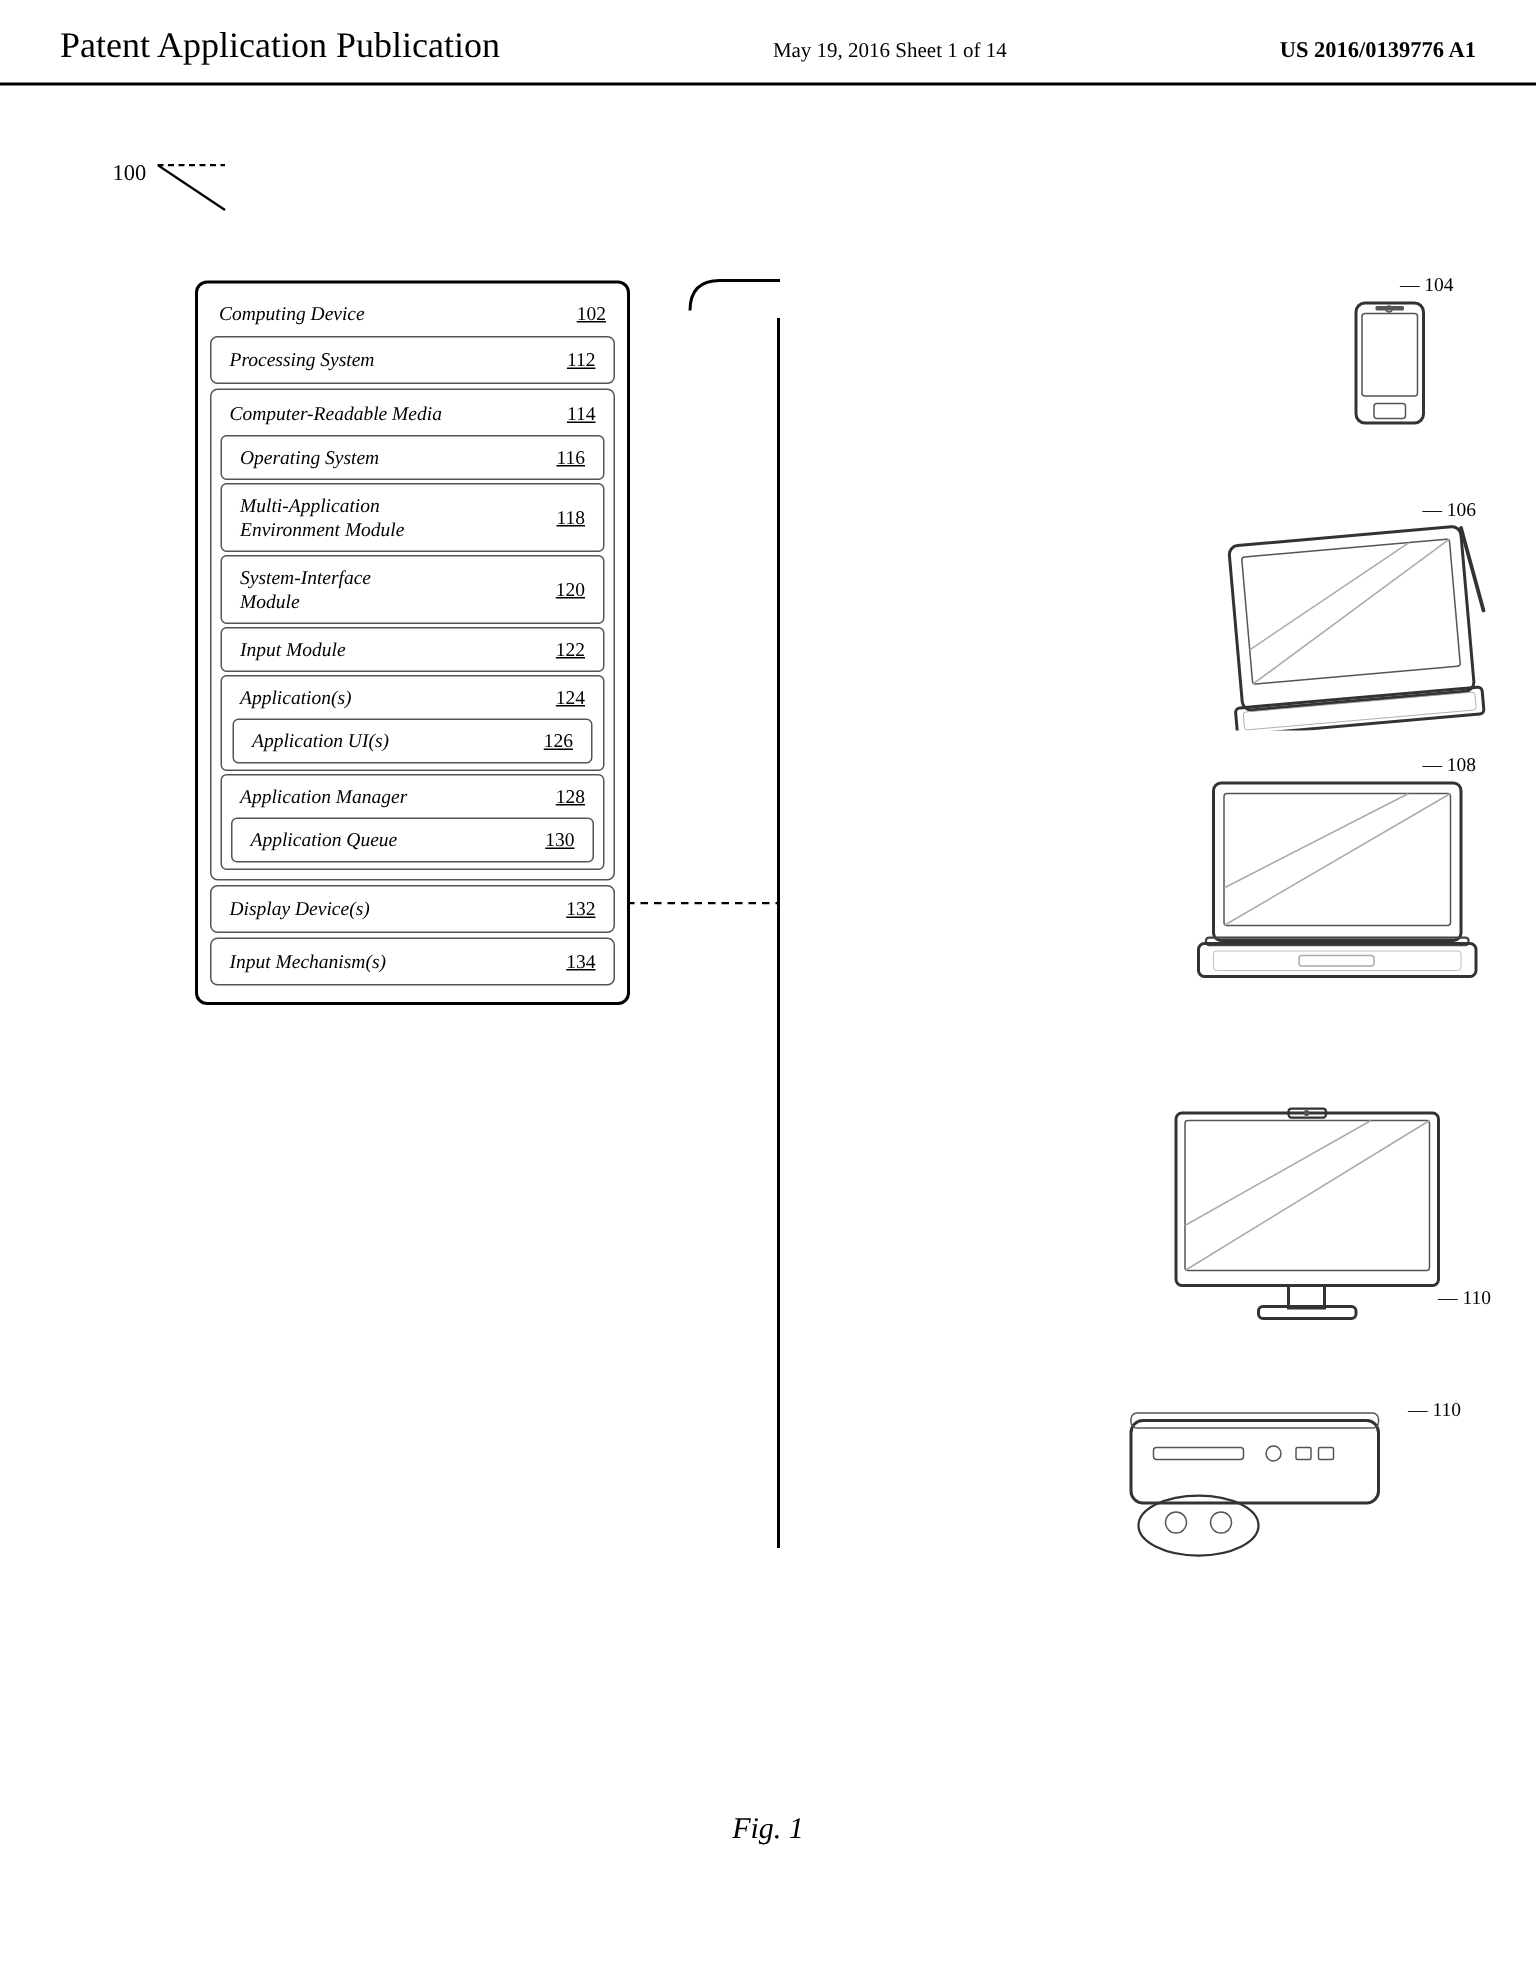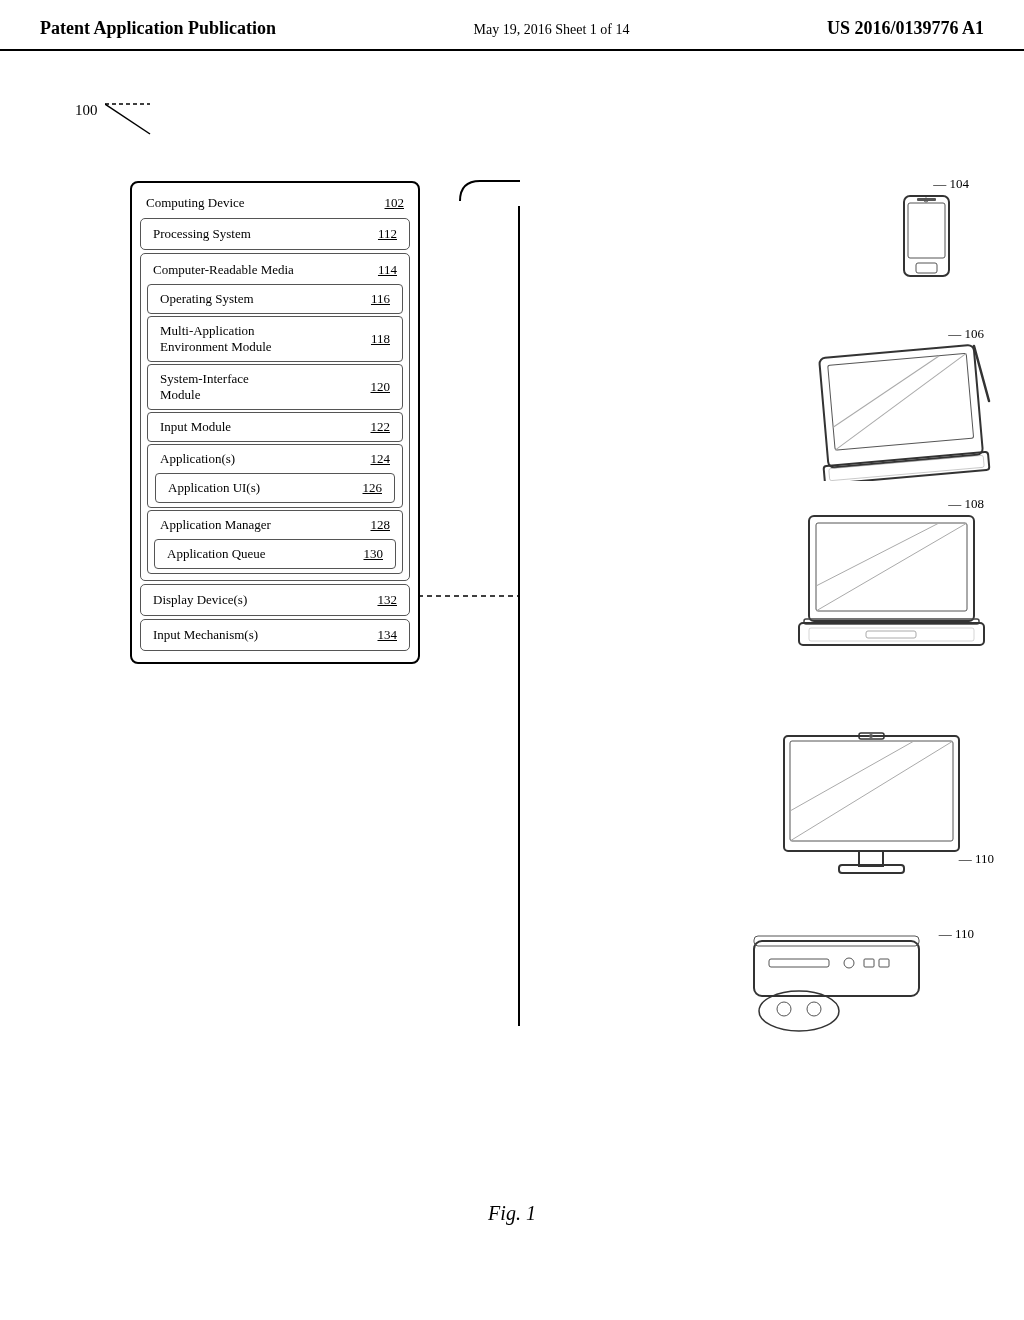--- a/index.html
+++ b/index.html
@@ -14,29 +14,29 @@
 
     
     .header {
       display: flex;
       justify-content: space-between;
       align-items: baseline;
       padding: 18px 40px 10px 40px;
       border-bottom: 2px solid #000;
     }
     .header-left {
-      font-weight: bold;
-      font-size: 18px;
+      font-weight: normal;
+      font-size: 24px;
     }
     .header-center {
       font-size: 14px;
       text-align: center;
     }
     .header-right {
-      font-size: 18px;
+      font-size: 15px;
       font-weight: bold;
     }
 
     
     .main {
       position: relative;
       width: 100%;
       height: 1220px;
     }
 
@@ -66,20 +66,21 @@
     .box-row {
       display: flex;
       justify-content: space-between;
       align-items: center;
       padding: 4px 6px;
       font-size: 13px;
     }
 
     .box-row .label {
       flex: 1;
+      font-style: italic;
     }
 
     .box-row .ref-num {
       text-decoration: underline;
       font-size: 13px;
       white-space: nowrap;
     }
 
     
     .inner-box {

